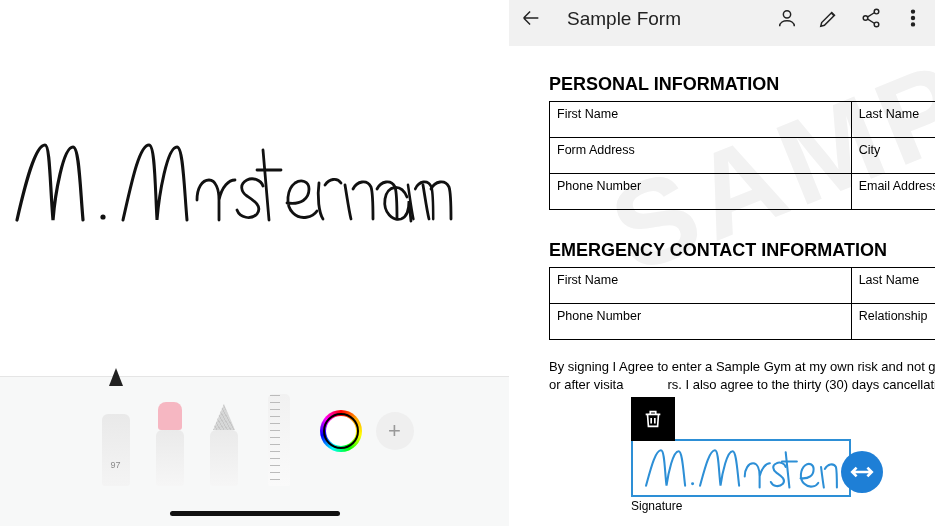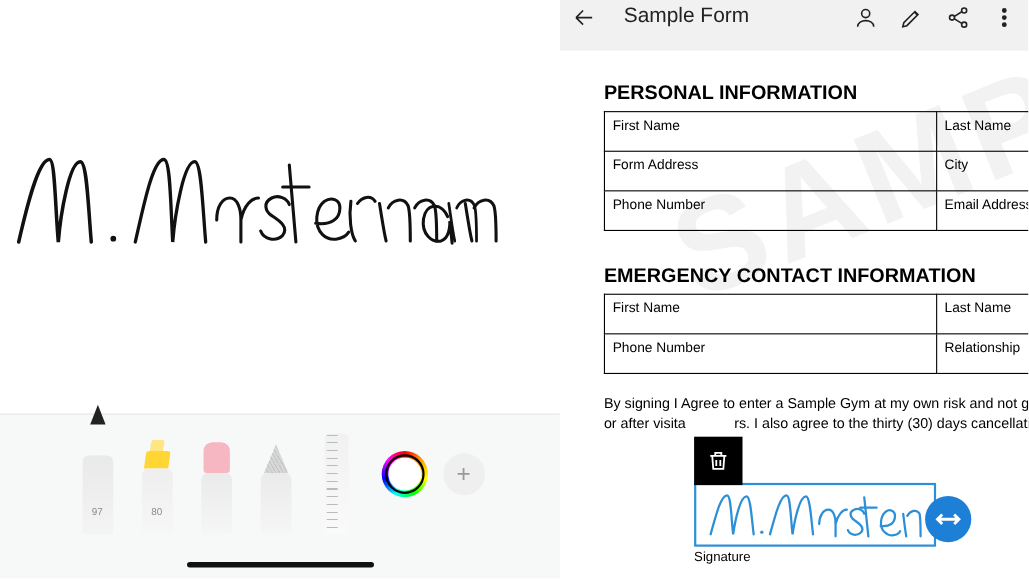--- a/index.html
+++ b/index.html
@@ -43,21 +43,21 @@
   .cpick { width:42px; height:42px; align-self:center; margin-left:6px; border-radius:50%; background:conic-gradient(red,orange,yellow,lime,cyan,blue,magenta,red); position:relative; }
   .cpick::after{content:"";position:absolute;inset:6px;border-radius:50%;background:#fff;}
   .cpick::before{content:"";position:absolute;inset:3px;border-radius:50%;border:2px solid #000;}
 
   .plus { width:38px; height:38px; align-self:center; border-radius:50%; background:#efefef; color:#999; display:flex; align-items:center; justify-content:center; font-size:22px; }
 
   .homebar { position:absolute; bottom:10px; left:50%; transform:translateX(-50%); width:170px; height:5px; background:#111; border-radius:3px; }
 
   
   .right { width:426px; height:526px; background:#fff; position:relative; overflow:hidden; }
-  .r-header { height:46px; background:#f1f1f1; display:flex; align-items:flex-start; padding:4px 10px; gap:18px; }
+  .r-header { height:46px; background:#f1f1f1; display:flex; align-items:flex-end; padding:16px 10px; gap:18px; }
   .r-title { font-size:19px; color:#222; flex:0 0 auto; margin-left:6px; margin-right:auto; }
   .hicon { width:24px; height:24px; display:flex; align-items:center; justify-content:center; }
   .hicon svg { width:22px; height:22px; stroke:#222; stroke-width:1.6; fill:none; }
 
   .doc { position:relative; padding:20px 0 0 40px; }
   .watermark { position:absolute; top:20px; left:90px; font-size:120px; font-weight:700; color:#f2f2f2; transform:rotate(-22deg); letter-spacing:6px; pointer-events:none; z-index:0; white-space:nowrap;}
   .section-h { font-size:18px; font-weight:700; margin:8px 0 6px; position:relative; z-index:1;}
   table.form { border-collapse:collapse; width:420px; position:relative; z-index:1;}
   table.form td { border:1px solid #000; font-size:12.5px; padding:5px 7px 16px 7px; vertical-align:top; }
   .agree { font-size:13px; line-height:1.35; margin-top:18px; width:420px; position:relative; z-index:1;}
@@ -94,26 +94,20 @@
       </svg>
     </div>
 
     <div class="toolbar-shadow">
       <div class="tools">
         <div class="tool pen">
           <div class="tool-tip"></div>
             <div class="tool-body"></div>
           <div class="tool-label">97</div>
         </div>
-        <div class="tool hl">
-          <div class="cap"></div>
-            <div class="tip2"></div>
-            <div class="tool-body"></div>
-          <div class="tool-label">80</div>
-        </div>
         <div class="tool er">
           <div class="ecap"></div>
             <div class="tool-body"></div>
         </div>
         <div class="tool sm">
           <div class="smtip"></div>
             <div class="tool-body"></div>
         </div>
         <div class="tool ru">
           <div class="rulbody"></div>

